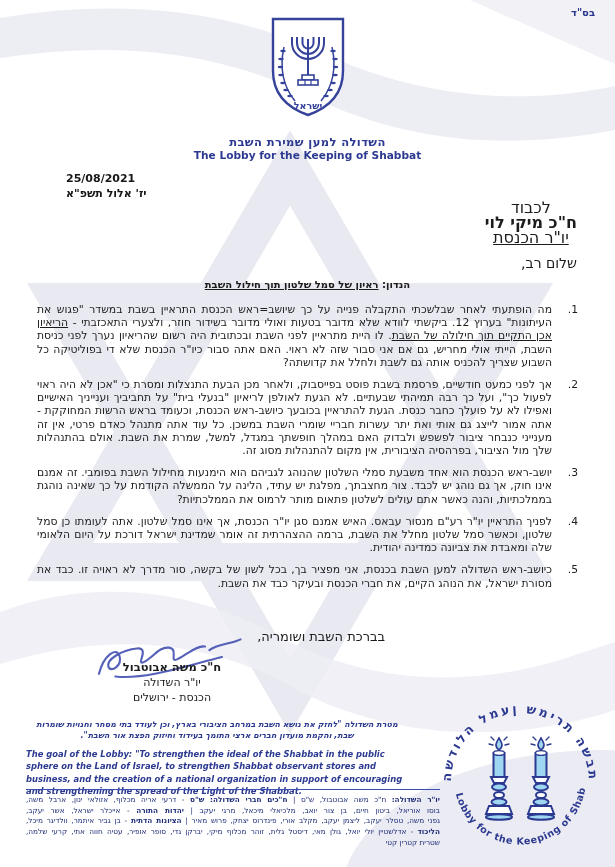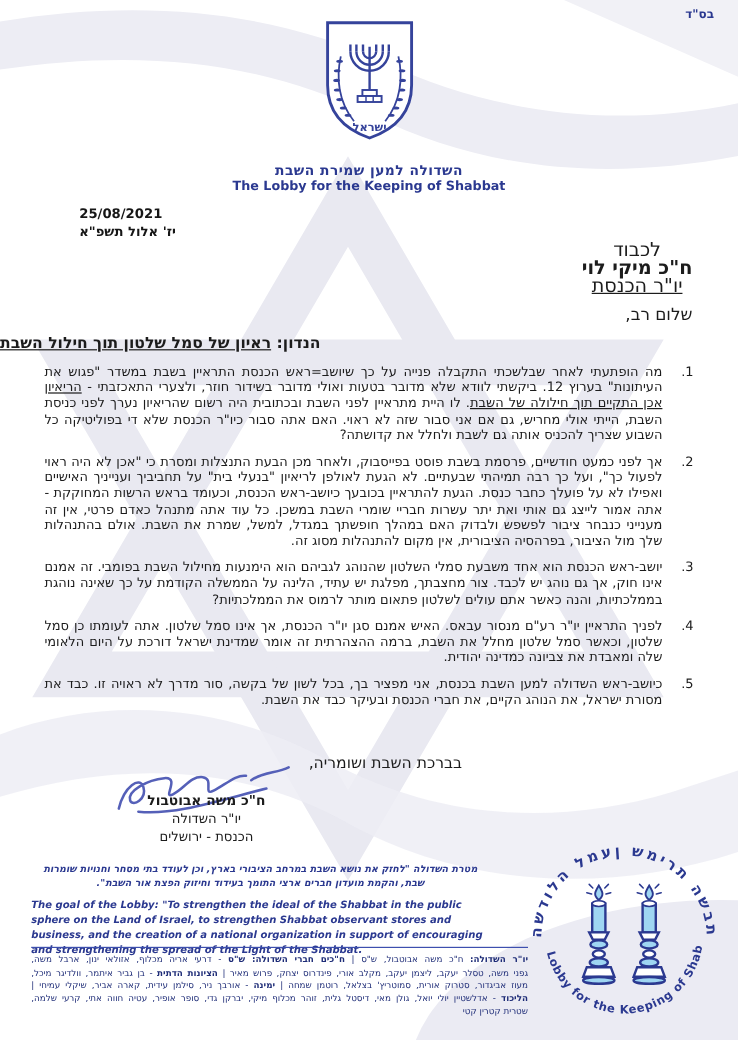--- a/index.html
+++ b/index.html
@@ -14,21 +14,21 @@
 
   .bsd{top:7px;right:20px;font-size:10px;font-weight:bold;color:#2b3990;}
 
   .emblem{top:15px;left:50%;transform:translateX(-50%);}
   .org-he{top:135px;left:0;right:0;text-align:center;font-size:11.5px;font-weight:bold;color:#2b3990;letter-spacing:.4px;}
   .org-en{top:149px;left:0;right:0;text-align:center;font-size:10.6px;font-weight:bold;color:#2b3990;direction:ltr;}
 
   .date-block{left:66px;top:171px;text-align:left;font-weight:bold;font-size:11px;line-height:15px;color:#161616;}
   .recipient{right:38px;top:200px;text-align:center;font-size:16px;line-height:15px;}
   .greeting{right:38px;top:255px;font-size:14px;}
-  .subject{top:279px;left:0;right:0;text-align:left;font-size:13px;font-weight:bold;}
+  .subject{top:279px;left:0;right:0;text-align:center;font-size:10px;font-weight:bold;}
   .subject .title{text-decoration:underline;}
 
   .paras{top:303px;right:37px;width:541px;list-style:none;margin:0;padding:0;font-size:10.8px;line-height:13.2px;}
   .paras li{display:flex;gap:8px;margin-bottom:9px;}
   .pnum{min-width:18px;white-space:nowrap;}
   .ptxt{flex:1;text-align:justify;}
 
   .valediction{top:629px;right:230px;font-size:13px;}
   .signature{left:92px;top:637px;}
   .signer{left:72px;top:660px;width:200px;text-align:center;font-size:11px;line-height:15px;}
@@ -169,22 +169,22 @@
 
   <div class="fg goals">
     <div class="goal-he">מטרת השדולה "לחזק את נושא השבת במרחב הציבורי בארץ, וכן לעודד בתי מסחר וחנויות שומרות שבת, והקמת מועדון חברים ארצי התומך בעידוד וחיזוק הפצת אור השבת".</div>
     <div class="goal-en">The goal of the Lobby: "To strengthen the ideal of the Shabbat in the public sphere on the Land of Israel, to strengthen Shabbat observant stores and business, and the creation of a national organization in support of encouraging and strengthening the spread of the Light of the Shabbat.</div>
   </div>
 
   <div class="fg divider"></div>
 
   <div class="fg members" id="members">
       <div class="mline"><span class="b">יו"ר השדולה:</span><span> ח"כ משה אבוטבול, ש"ס | </span><span class="b">ח"כים חברי השדולה: ש"ס</span><span> - דרעי אריה מכלוף, אזולאי ינון, ארבל משה,</span></div>
+      <div class="mline"><span>בוסו אוריאל, ביטון חיים, בן צור יואב, מלכיאלי מיכאל, מרגי יעקב | </span><span class="b">יהדות התורה</span><span> - אייכלר ישראל, אשר יעקב,</span></div>
       <div class="mline"><span>גפני משה, טסלר יעקב, ליצמן יעקב, מקלב אורי, פינדרוס יצחק, פרוש מאיר | </span><span class="b">הציונות הדתית</span><span> - בן גביר איתמר, וולדיגר מיכל,</span></div>
-      <div class="mline"><span>מעוז אביגדור, סטרוק אורית, סמוטריץ' בצלאל, רוטמן שמחה | </span><span class="b">ימינה</span><span> - אורבך ניר, סילמן עידית, קארה אביר, שיקלי עמיחי |</span></div>
       <div class="mline"><span class="b">הליכוד</span><span> - אדלשטיין יולי יואל, גולן מאי, דיסטל גלית, זוהר מכלוף מיקי, יברקן גדי, סופר אופיר, עטיה חווה אתי, קרעי שלמה,</span></div>
       <div class="mline last"><span>שטרית קטרין קטי</span></div>
     </div>
 
   <svg class="fg seal" width="170" height="170" viewBox="0 0 170 170">
     <defs>
       <path id="sealTop" d="M 16,88 A 69,69 0 0 1 154,88"></path>
       <path id="sealBottom" d="M 20,96 A 66,66 0 0 0 150,96"></path>
     </defs>
     <text class="seal-ring" font-size="12.5" letter-spacing="2.5" text-anchor="middle" style="direction:ltr;unicode-bidi:bidi-override;">

